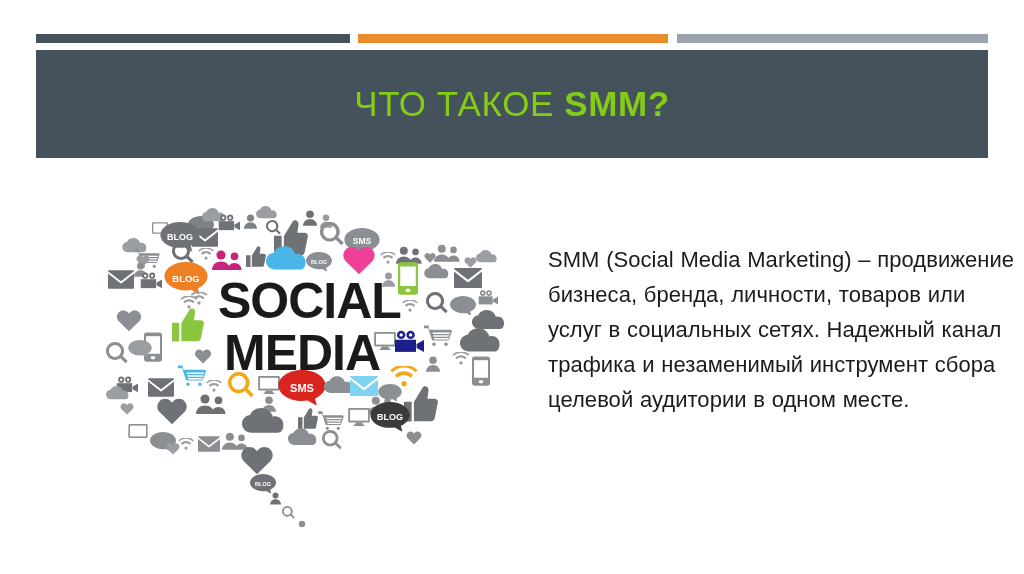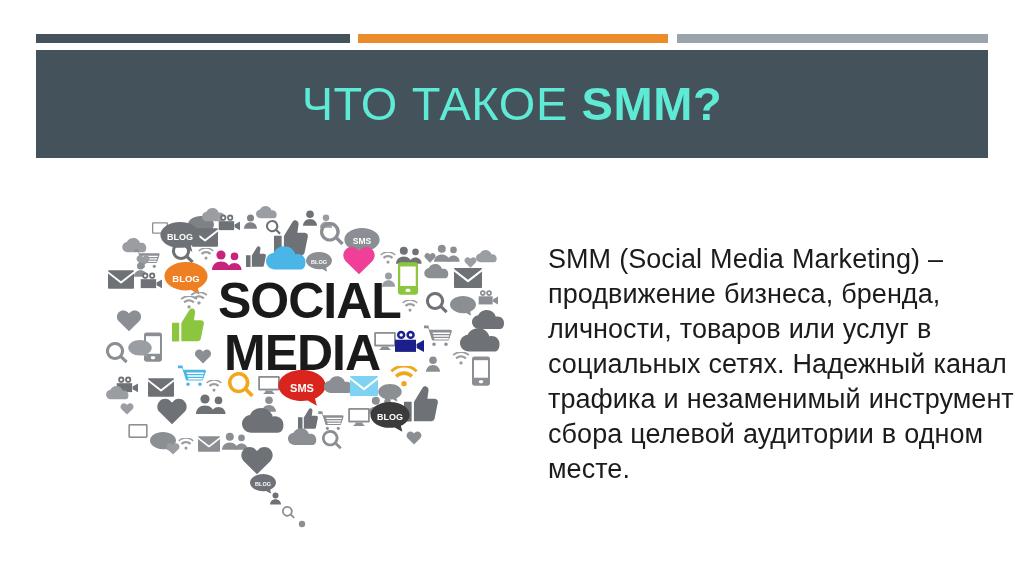--- a/index.html
+++ b/index.html
@@ -41,23 +41,23 @@
     width: 952px;
     height: 108px;
     background: #44535b;
   }
   .title-text {
     position: absolute;
     left: 0; right: 0;
     top: 50%;
     transform: translateY(-52%);
     text-align: center;
-    color: #5eead4;
+    color: #84cc16;
     font-family: "Liberation Sans", sans-serif;
-    font-size: 47px;
+    font-size: 35px;
     letter-spacing: 0.6px;
     white-space: nowrap;
     line-height: 1;
   }
   .title-text .t-light { font-weight: 400; }
   .title-text .t-bold  { font-weight: 700; }
 
   
   .content {
     position: absolute;
@@ -77,21 +77,21 @@
   .col-text {
     position: absolute;
     left: 514px;
     top: 52px;
     width: 470px;
   }
   .body-text {
     margin: 0;
     color: #1b1b1b;
     font-family: "Liberation Sans", sans-serif;
-    font-size: 27px;
+    font-size: 22px;
     line-height: 35px;
     letter-spacing: 0.05px;
     word-spacing: 0.5px;
   }
 
   
   .cloud-art {
     width: 440px;
     height: 350px;
     display: block;

